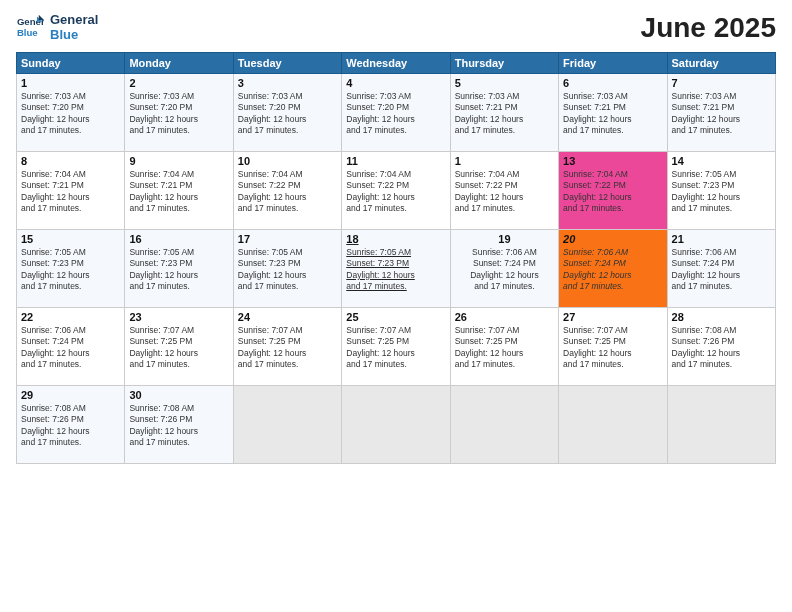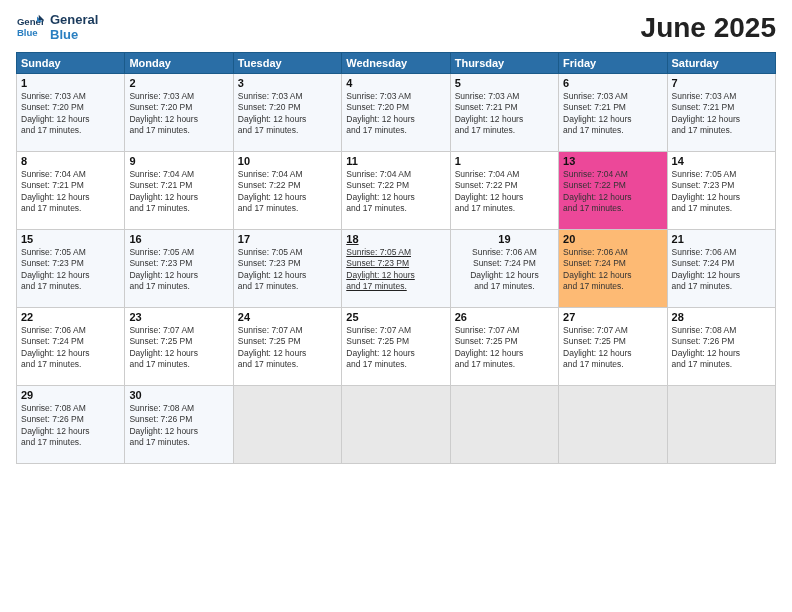--- a/index.html
+++ b/index.html
@@ -199,21 +199,21 @@
             <div class="day-info">Sunrise: 7:05 AM<br>Sunset: 7:23 PM<br>Daylight: 12 hours<br>and 17 minutes.</div>
           </td>
           <td style="background: rgb(245, 248, 252); text-decoration: underline;">
             <span class="day-number">18</span>
             <div class="day-info">Sunrise: 7:05 AM<br>Sunset: 7:23 PM<br>Daylight: 12 hours<br>and 17 minutes.</div>
           </td>
           <td style="background: rgb(245, 248, 252); text-align: center;">
             <span class="day-number">19</span>
             <div class="day-info">Sunrise: 7:06 AM<br>Sunset: 7:24 PM<br>Daylight: 12 hours<br>and 17 minutes.</div>
           </td>
-          <td style="background: #fdba74;">
+          <td style="background: #f97316; font-style: italic;">
             <span class="day-number">20</span>
             <div class="day-info">Sunrise: 7:06 AM<br>Sunset: 7:24 PM<br>Daylight: 12 hours<br>and 17 minutes.</div>
           </td>
           <td style="background: rgb(245, 248, 252);">
             <span class="day-number">21</span>
             <div class="day-info">Sunrise: 7:06 AM<br>Sunset: 7:24 PM<br>Daylight: 12 hours<br>and 17 minutes.</div>
           </td>
         </tr>
         <tr>
           <td style="background: rgb(255, 255, 255);">

